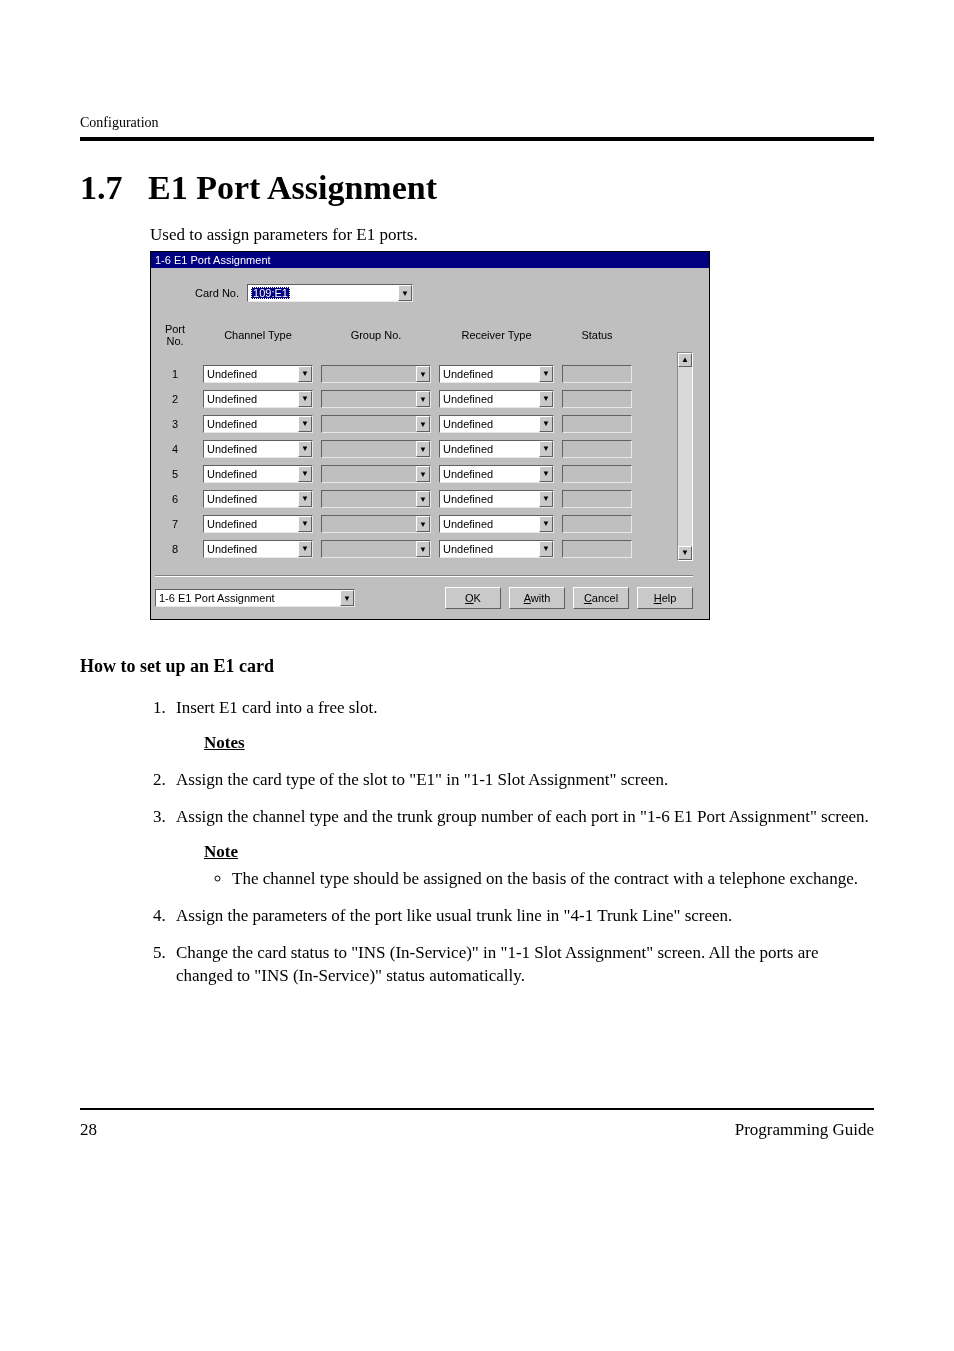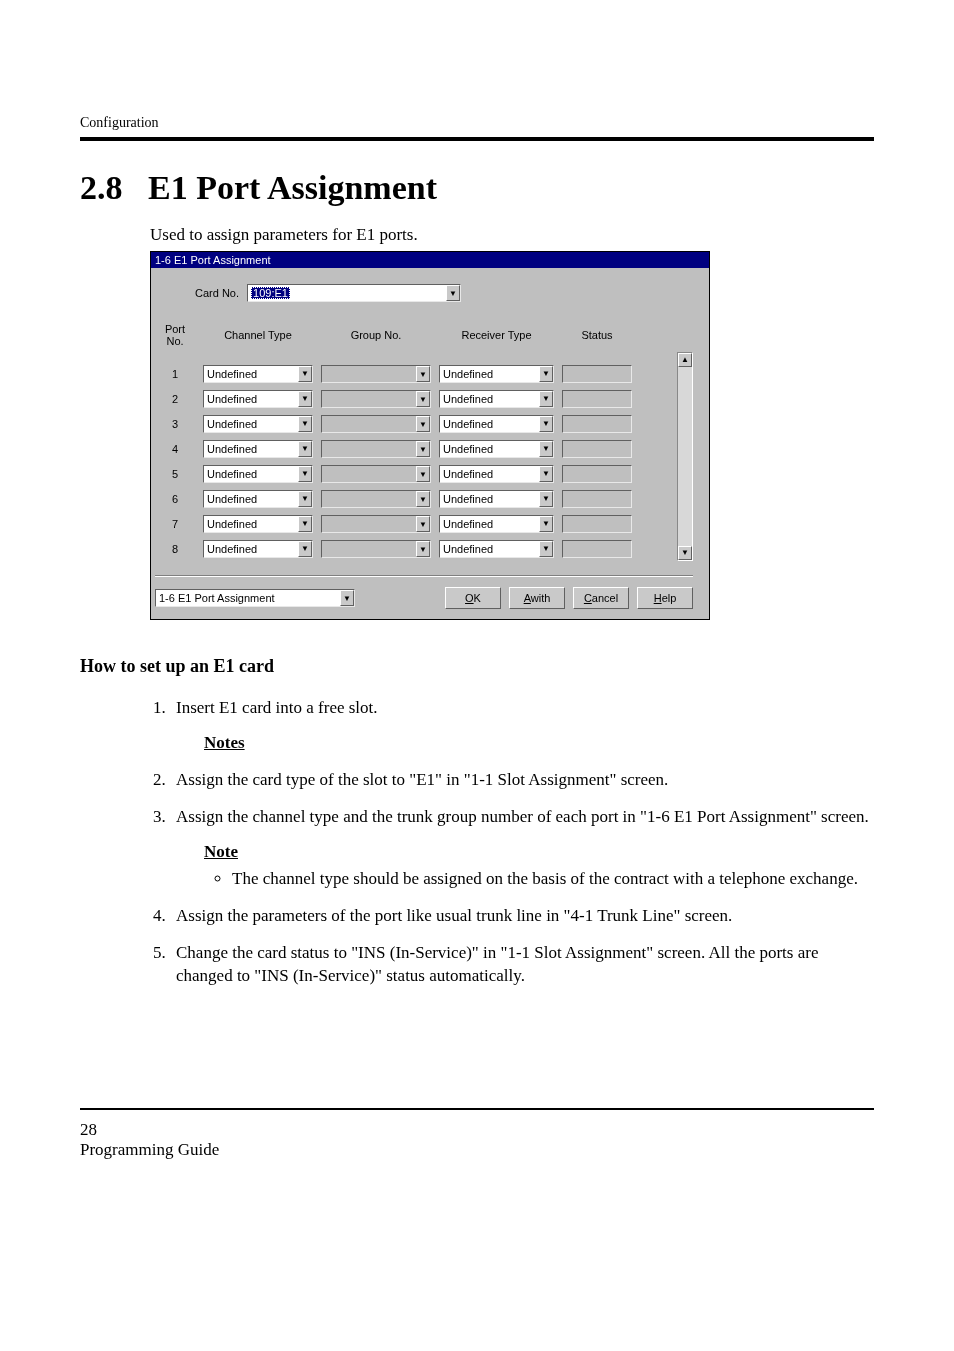--- a/index.html
+++ b/index.html
@@ -205,41 +205,40 @@
     margin-bottom: 4px;
     line-height: 1.35;
   }
   .page-footer {
     margin-top: 120px;
     border-top: 2px solid #000;
     padding-top: 10px;
     display: flex;
     justify-content: space-between;
     font-size: 17px;
-    flex-direction: column;
   }
 </style>
 </head>
 <body>
 
 <div class="header-running">Configuration</div>
 
 <h1>
-  <span>2.8</span>&nbsp;&nbsp;
+  <span>1.7</span>&nbsp;&nbsp;
   <span>E1 Port Assignment</span>
 </h1>
 
 <div class="intro">Used to assign parameters for E1 ports.</div>
 
 <div class="screenshot-wrap">
   <div class="titlebar">1-6 E1 Port Assignment</div>
   <div class="window-body">
     <div class="cardno-row">
       <span class="label">Card No.</span>
-      <div class="combo" style="width:214px;">
+      <div class="combo" style="width:166px;">
         <span class="val"><span class="highlight">109:E1</span></span>
         <span style="flex:1"></span>
         <span class="btn">▼</span>
       </div>
     </div>
 
     <div class="table-area">
       <div class="table-cols">
         <div class="hdr-row">
           <div class="col-port hdr port">Port<br>No.</div>

